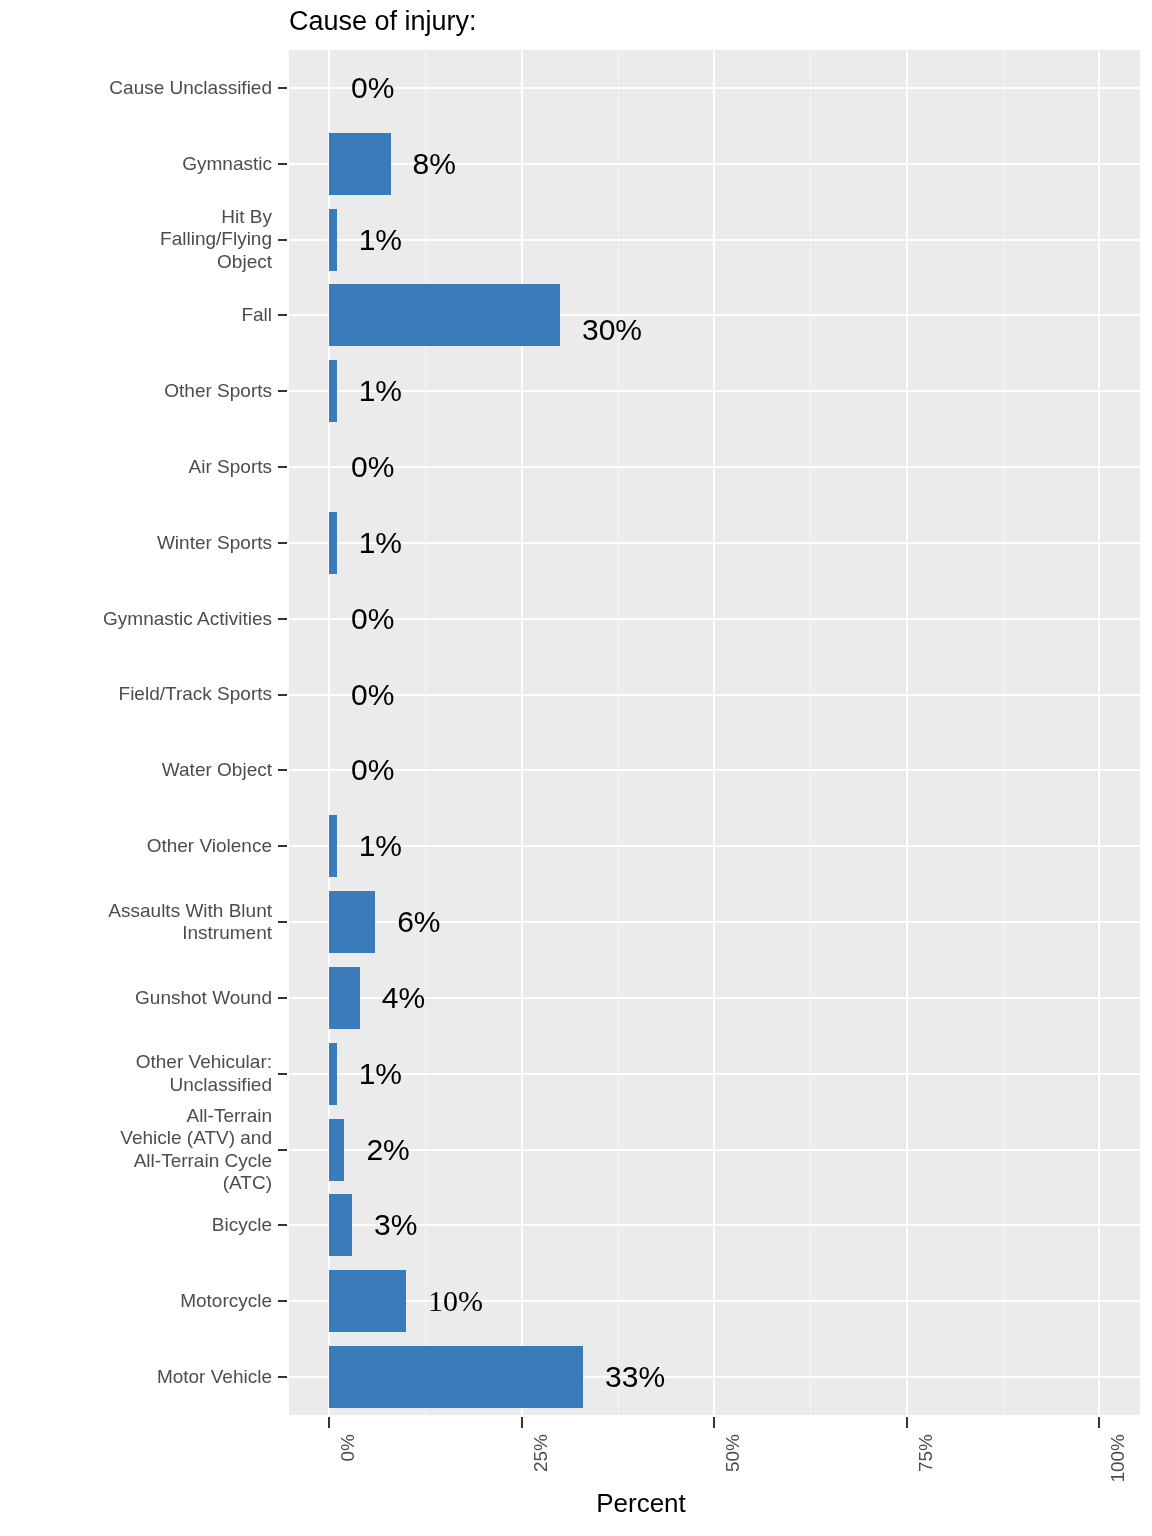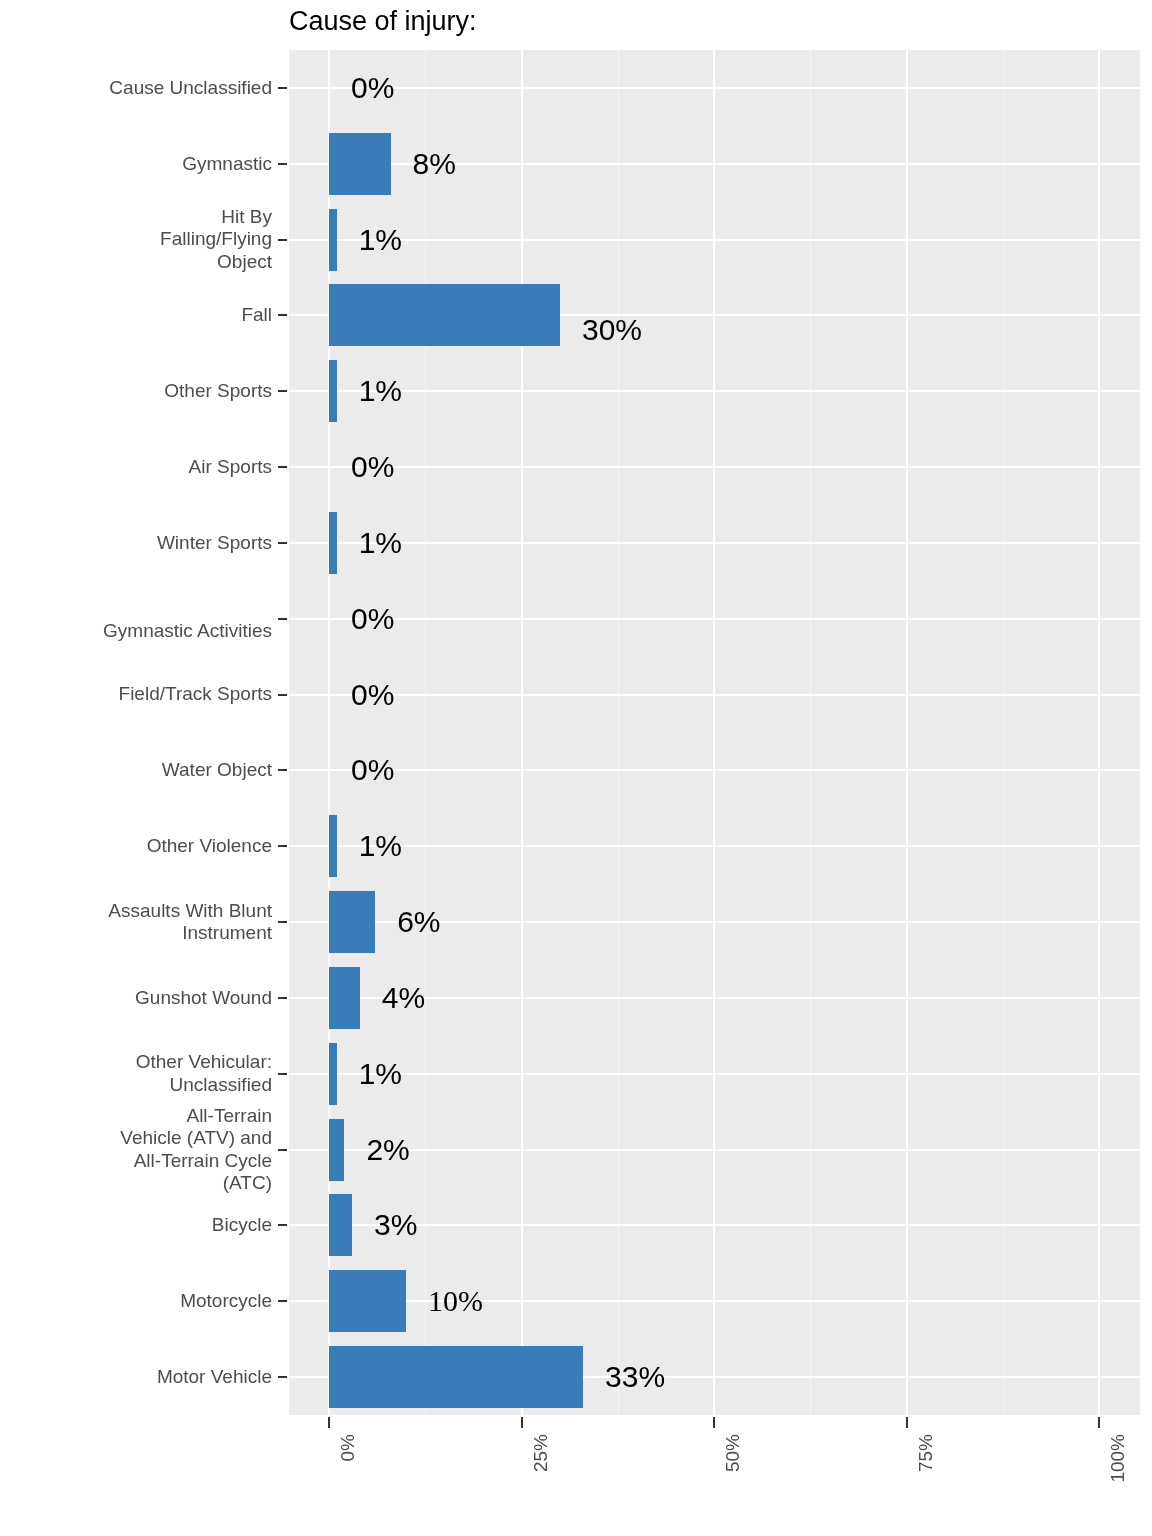--- a/index.html
+++ b/index.html
@@ -229,21 +229,21 @@
       <div class="ytick-mark" style="top: 466.083px;"></div>
       <div class="ytick-wrap" style="top: 467.083px;">
         <div class="ytick-label" style="top: -11.2px;">Air Sports</div>
       </div>
       <div class="ytick-mark" style="top: 541.917px;"></div>
       <div class="ytick-wrap" style="top: 542.917px;">
         <div class="ytick-label" style="top: -11.2px;">Winter Sports</div>
       </div>
       <div class="ytick-mark" style="top: 617.75px;"></div>
       <div class="ytick-wrap" style="top: 618.75px;">
-        <div class="ytick-label" style="top: -11.2px; margin-top: 12px;">Gymnastic Activities</div>
+        <div class="ytick-label" style="top: -11.2px;">Gymnastic Activities</div>
       </div>
       <div class="ytick-mark" style="top: 693.583px;"></div>
       <div class="ytick-wrap" style="top: 694.583px;">
         <div class="ytick-label" style="top: -11.2px;">Field/Track Sports</div>
       </div>
       <div class="ytick-mark" style="top: 769.417px;"></div>
       <div class="ytick-wrap" style="top: 770.417px;">
         <div class="ytick-label" style="top: -11.2px;">Water Object</div>
       </div>
       <div class="ytick-mark" style="top: 845.25px;"></div>
@@ -290,14 +290,17 @@
       <div class="xtick-mark" style="left: 520.5px;"></div>
       <div class="xtick-label" style="left: 530.5px;">25%</div>
       <div class="xtick-mark" style="left: 713px;"></div>
       <div class="xtick-label" style="left: 723px;">50%</div>
       <div class="xtick-mark" style="left: 905.5px;"></div>
       <div class="xtick-label" style="left: 915.5px;">75%</div>
       <div class="xtick-mark" style="left: 1098px;"></div>
       <div class="xtick-label" style="left: 1108px;">100%</div>
     </div>
 
+  <div class="x-axis-title">
+    <span>Percent</span>
+  </div>
 
 </div>
 
 </body></html>

